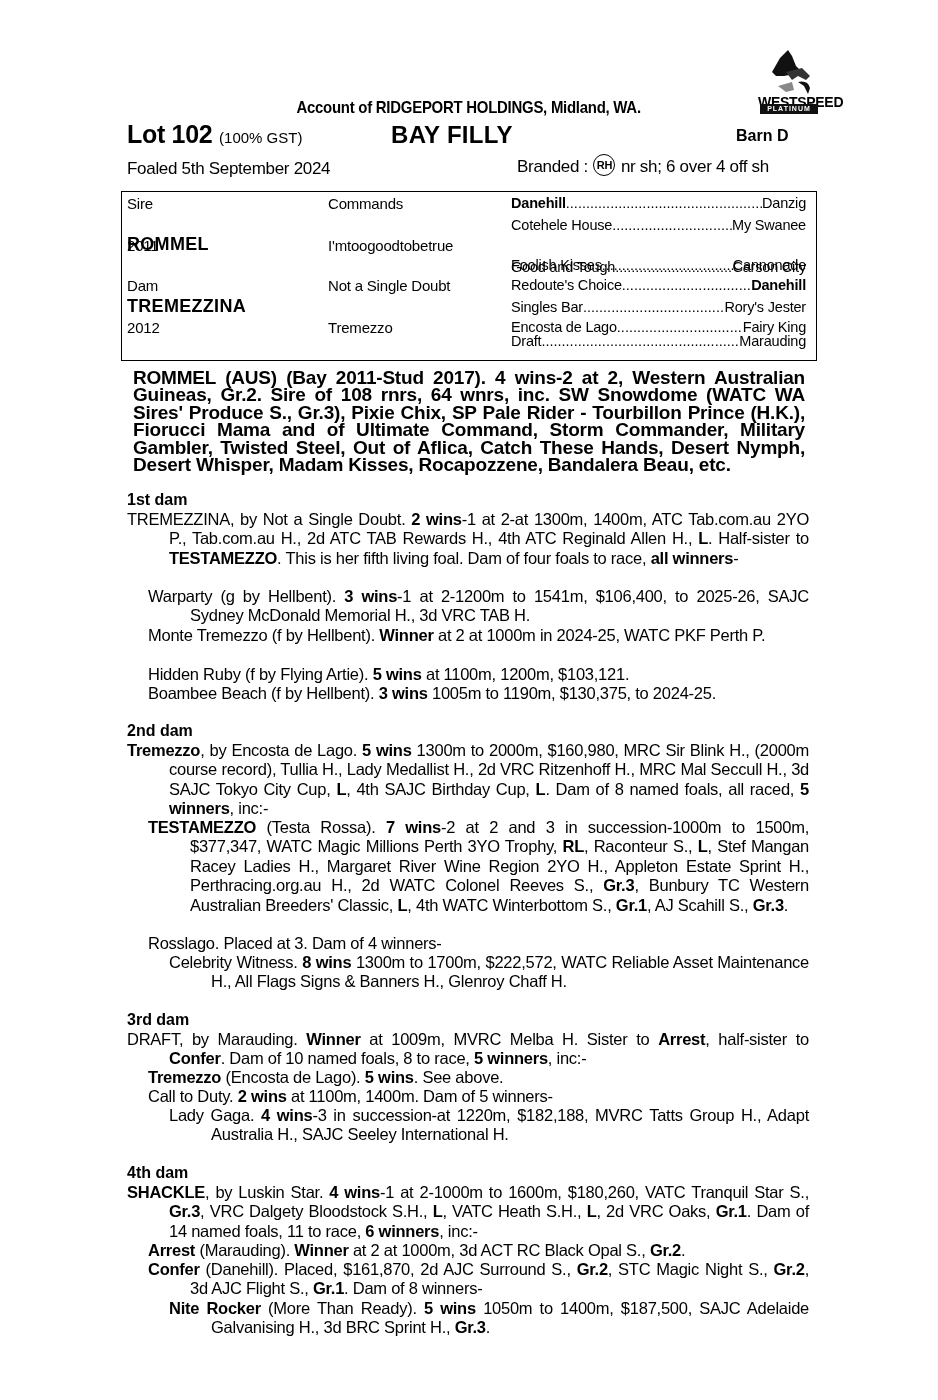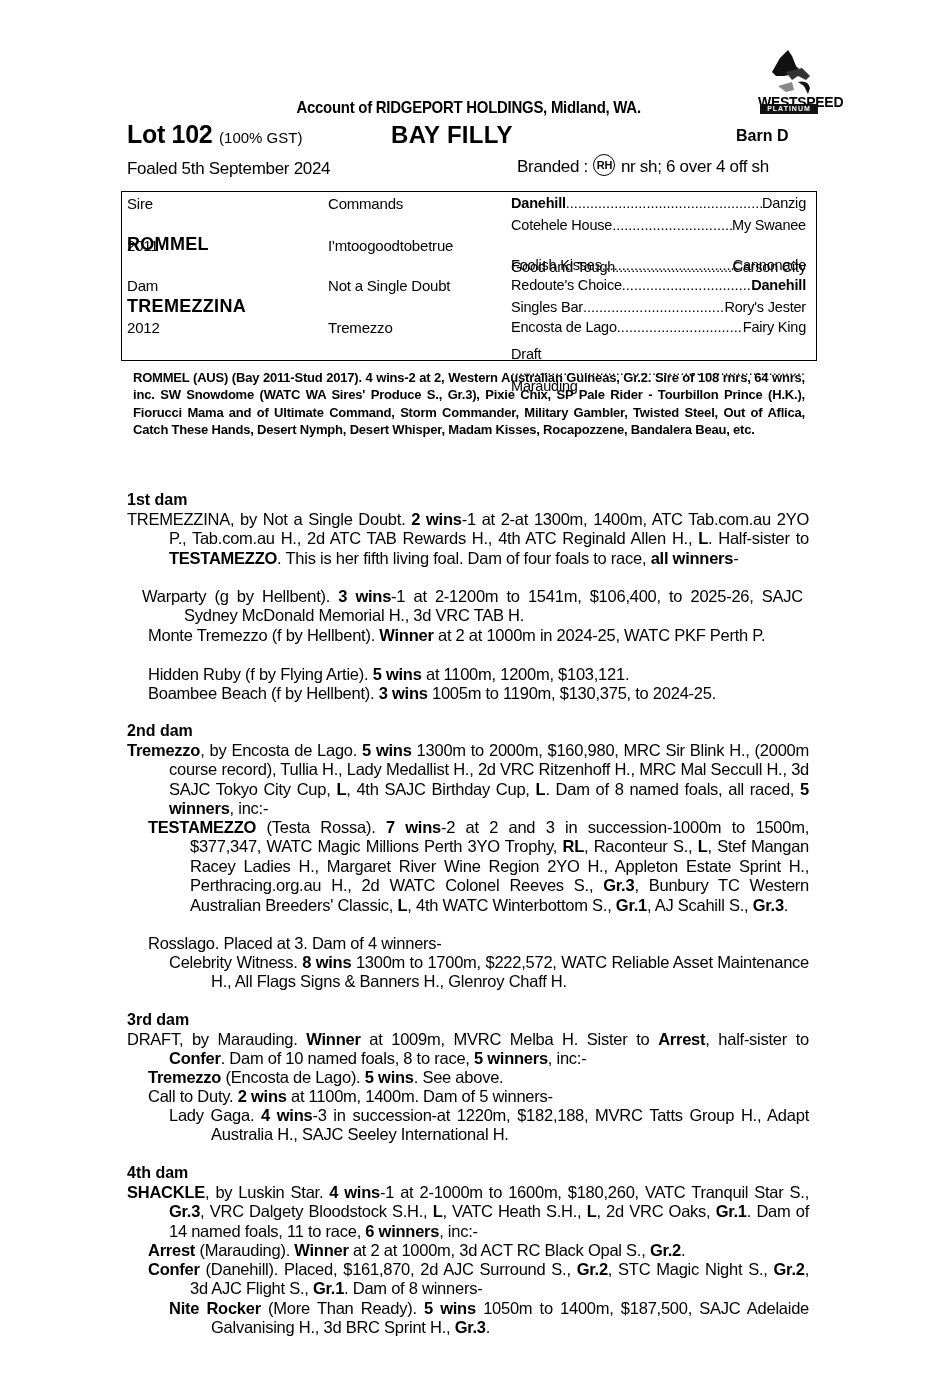--- a/index.html
+++ b/index.html
@@ -16,21 +16,21 @@
   .brand-mark { display:inline-block; width:22px; height:22px; border:1.5px solid #000; border-radius:50%; font-size:11px; line-height:21px; text-align:center; vertical-align:top; margin:-3px 1px 0 1px; font-weight:bold; box-sizing:border-box; }
   .ped { left:121px; top:191px; width:696px; height:170px; border:1.5px solid #000; box-sizing:border-box; }
   .pc { position:absolute; font-size:15px; letter-spacing:-0.2px; white-space:nowrap; }
   .pc.big { font-size:18px; font-weight:900; letter-spacing:0.3px; }
   .g3 { position:absolute; left:389px; width:295px; font-size:14.5px; display:flex; white-space:nowrap; letter-spacing:-0.2px; }
   .g3 .l { flex:0 0 auto; }
   .g3 .d { flex:1 1 auto; overflow:hidden; }
   .g3 .d::after { content:"........................................................................................................"; letter-spacing:0; }
   .g3 .r { flex:0 0 auto; }
   .b { font-weight:900; }
-  .sire-para { left:133px; top:369px; width:672px; font-size:13px; font-weight:900; line-height:17.4px; text-align:justify; letter-spacing:-0.2px; }
+  .sire-para { left:133px; top:369px; width:672px; font-size:19px; font-weight:900; line-height:17.4px; text-align:justify; letter-spacing:-0.2px; }
   .sec { position:absolute; left:127px; font-size:16px; font-weight:900; }
   .tx { position:absolute; font-size:16.5px; line-height:19.4px; text-align:justify; letter-spacing:-0.25px; }
   .tx .b { font-weight:900; }
   .hang { text-indent:-42px; }
 </style>
 </head>
 <body>
 
 <div class="abs logo">
   <svg width="62" height="70" viewBox="0 0 62 70">
@@ -100,32 +100,32 @@
   <div class="g3" style="top:107px;">
       <span class="l">Singles Bar</span>
       <span class="d"></span>
       <span class="r">Rory's Jester</span>
     </div>
   <div class="g3" style="top:127px;">
       <span class="l">Encosta de Lago</span>
       <span class="d"></span>
       <span class="r">Fairy King</span>
     </div>
-  <div class="g3" style="top:154px;flex-direction:column;">
+  <div class="g3" style="top:141px;">
       <span class="l">Draft</span>
       <span class="d"></span>
       <span class="r">Marauding</span>
     </div>
 </div>
 
 <div class="abs sire-para">ROMMEL (AUS) (Bay 2011-Stud 2017). 4 wins-2 at 2, Western Australian Guineas, Gr.2. Sire of 108 rnrs, 64 wnrs, inc. SW Snowdome (WATC WA Sires' Produce S., Gr.3), Pixie Chix, SP Pale Rider - Tourbillon Prince (H.K.), Fiorucci Mama and of Ultimate Command, Storm Commander, Military Gambler, Twisted Steel, Out of Aflica, Catch These Hands, Desert Nymph, Desert Whisper, Madam Kisses, Rocapozzene, Bandalera Beau, etc.</div>
 
 <div class="sec" style="top:491px;">1st dam</div>
 <div class="tx hang" style="left:169px;top:510px;width:640px;"><span>TREMEZZINA, by Not a Single Doubt. </span><span class="b">2 wins</span><span>-1 at 2-at 1300m, 1400m, ATC Tab.com.au 2YO P., Tab.com.au H., 2d ATC TAB Rewards H., 4th ATC Reginald Allen H., </span><span class="b">L</span><span>. Half-sister to </span><span class="b">TESTAMEZZO</span><span>. This is her fifth living foal. Dam of four foals to race, </span><span class="b">all winners</span><span>-</span></div>
-<div class="tx hang" style="left:184px;top:587px;width:619px;"><span>Warparty (g by Hellbent). </span><span class="b">3 wins</span><span>-1 at 2-1200m to 1541m, $106,400, to 2025-26, SAJC Sydney McDonald Memorial H., 3d VRC TAB H.</span></div>
+<div class="tx hang" style="left:190px;top:587px;width:619px;"><span>Warparty (g by Hellbent). </span><span class="b">3 wins</span><span>-1 at 2-1200m to 1541m, $106,400, to 2025-26, SAJC Sydney McDonald Memorial H., 3d VRC TAB H.</span></div>
 <div class="tx hang" style="left:190px;top:626px;width:619px;"><span>Monte Tremezzo (f by Hellbent). </span><span class="b">Winner</span><span> at 2 at 1000m in 2024-25, WATC PKF Perth P.</span></div>
 <div class="tx hang" style="left:190px;top:665px;width:619px;"><span>Hidden Ruby (f by Flying Artie). </span><span class="b">5 wins</span><span> at 1100m, 1200m, $103,121.</span></div>
 <div class="tx hang" style="left:190px;top:684px;width:619px;"><span>Boambee Beach (f by Hellbent). </span><span class="b">3 wins</span><span> 1005m to 1190m, $130,375, to 2024-25.</span></div>
 
 <div class="sec" style="top:722px;">2nd dam</div>
 <div class="tx hang" style="left:169px;top:741px;width:640px;"><span class="b">Tremezzo</span><span>, by Encosta de Lago. </span><span class="b">5 wins</span><span> 1300m to 2000m, $160,980, MRC Sir Blink H., (2000m course record), Tullia H., Lady Medallist H., 2d VRC Ritzenhoff H., MRC Mal Seccull H., 3d SAJC Tokyo City Cup, </span><span class="b">L</span><span>, 4th SAJC Birthday Cup, </span><span class="b">L</span><span>. Dam of 8 named foals, all raced, </span><span class="b">5 winners</span><span>, inc:-</span></div>
 <div class="tx hang" style="left:190px;top:818px;width:619px;"><span class="b">TESTAMEZZO</span><span> (Testa Rossa). </span><span class="b">7 wins</span><span>-2 at 2 and 3 in succession-1000m to 1500m, $377,347, WATC Magic Millions Perth 3YO Trophy, </span><span class="b">RL</span><span>, Raconteur S., </span><span class="b">L</span><span>, Stef Mangan Racey Ladies H., Margaret River Wine Region 2YO H., Appleton Estate Sprint H., Perthracing.org.au H., 2d WATC Colonel Reeves S., </span><span class="b">Gr.3</span><span>, Bunbury TC Western Australian Breeders' Classic, </span><span class="b">L</span><span>, 4th WATC Winterbottom S., </span><span class="b">Gr.1</span><span>, AJ Scahill S., </span><span class="b">Gr.3</span><span>.</span></div>
 <div class="tx hang" style="left:190px;top:934px;width:619px;"><span>Rosslago. Placed at 3. Dam of 4 winners-</span></div>
 <div class="tx hang" style="left:211px;top:953px;width:598px;"><span>Celebrity Witness. </span><span class="b">8 wins</span><span> 1300m to 1700m, $222,572, WATC Reliable Asset Maintenance H., All Flags Signs &amp; Banners H., Glenroy Chaff H.</span></div>
 

